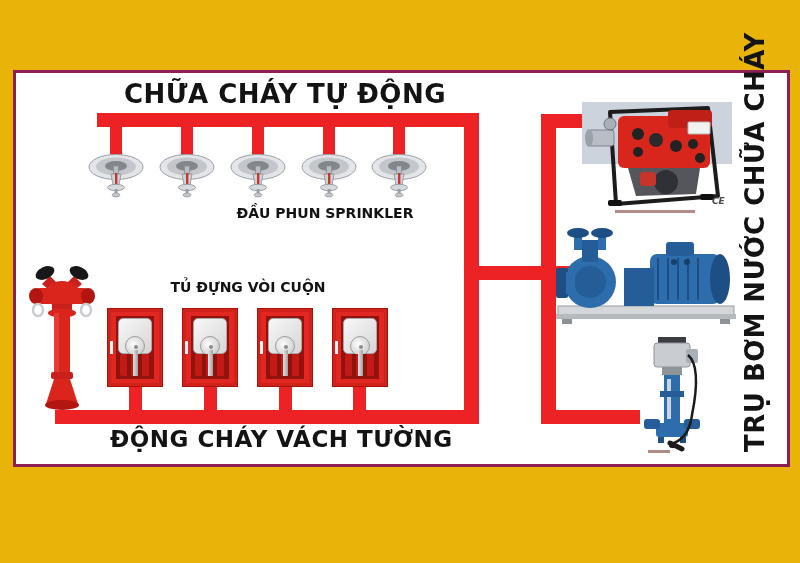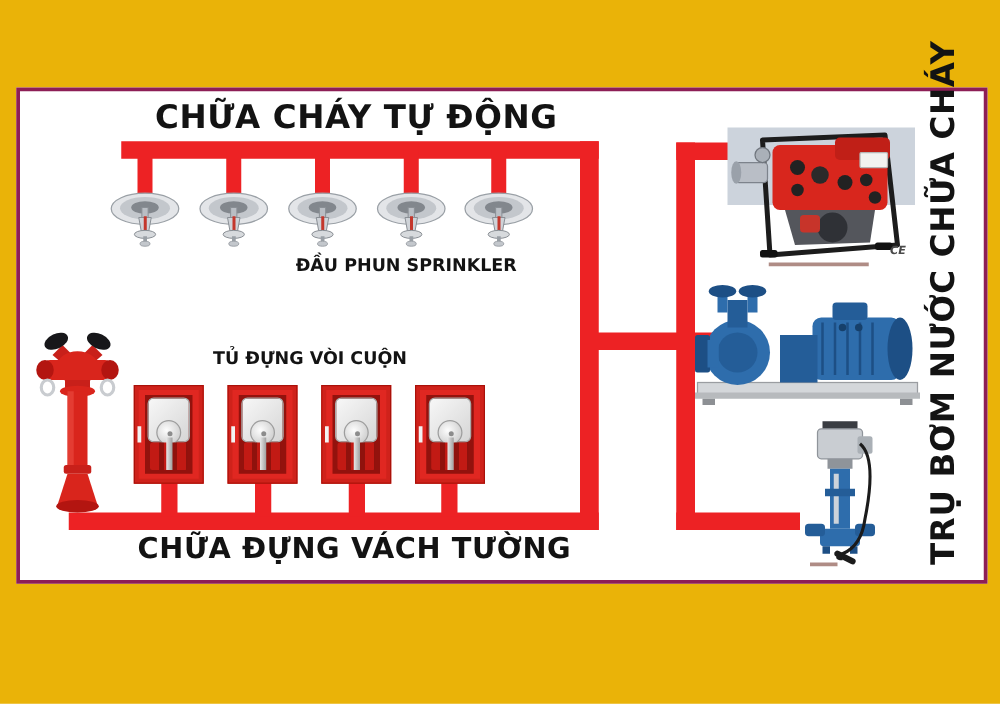--- a/index.html
+++ b/index.html
@@ -63,21 +63,21 @@
 
   <div class="pipe" style="left:541px;top:114px;width:44px;height:14px;"></div>
 
   <div class="pipe" style="left:464px;top:266px;width:112px;height:14px;"></div>
 
   <div class="pipe" style="left:541px;top:410px;width:99px;height:14px;"></div>
 
   <div class="label title-top">CHỮA CHÁY TỰ ĐỘNG</div>
   <div class="label lbl-sprinkler">ĐẦU PHUN SPRINKLER</div>
   <div class="label lbl-cabinet">TỦ ĐỰNG VÒI CUỘN</div>
-  <div class="label title-bottom">CHỮA ĐỰNG VÁCH TƯỜNG</div>
+  <div class="label title-bottom">ĐỘNG CHÁY VÁCH TƯỜNG</div>
   <div class="label title-right">TRỤ BƠM NƯỚC CHỮA CHÁY</div>
 
   <svg class="equip sprinkler" style="left:86px;top:152px;" viewBox="0 0 60 50">
     <ellipse cx="30" cy="15" rx="27" ry="12.5" fill="#e3e5e8" stroke="#9aa0a6"></ellipse>
       <ellipse cx="30" cy="14.5" rx="20" ry="9" fill="#c3c7cc"></ellipse>
       <ellipse cx="30" cy="14" rx="11" ry="5" fill="#82878d"></ellipse>
       <rect x="27.5" y="14" width="5" height="8" fill="#b9bec4" stroke="#8a8f95" stroke-width=".8"></rect>
       <path d="M25 22 L35 22 L33 33 L27 33 Z" fill="#cfd3d8" stroke="#8a8f95" stroke-width=".8"></path>
       <rect x="29" y="21" width="2.4" height="11" fill="#c4372c"></rect>
       <ellipse cx="30" cy="35.5" rx="8.5" ry="3.2" fill="#d7dadd" stroke="#8a8f95" stroke-width=".8"></ellipse>

